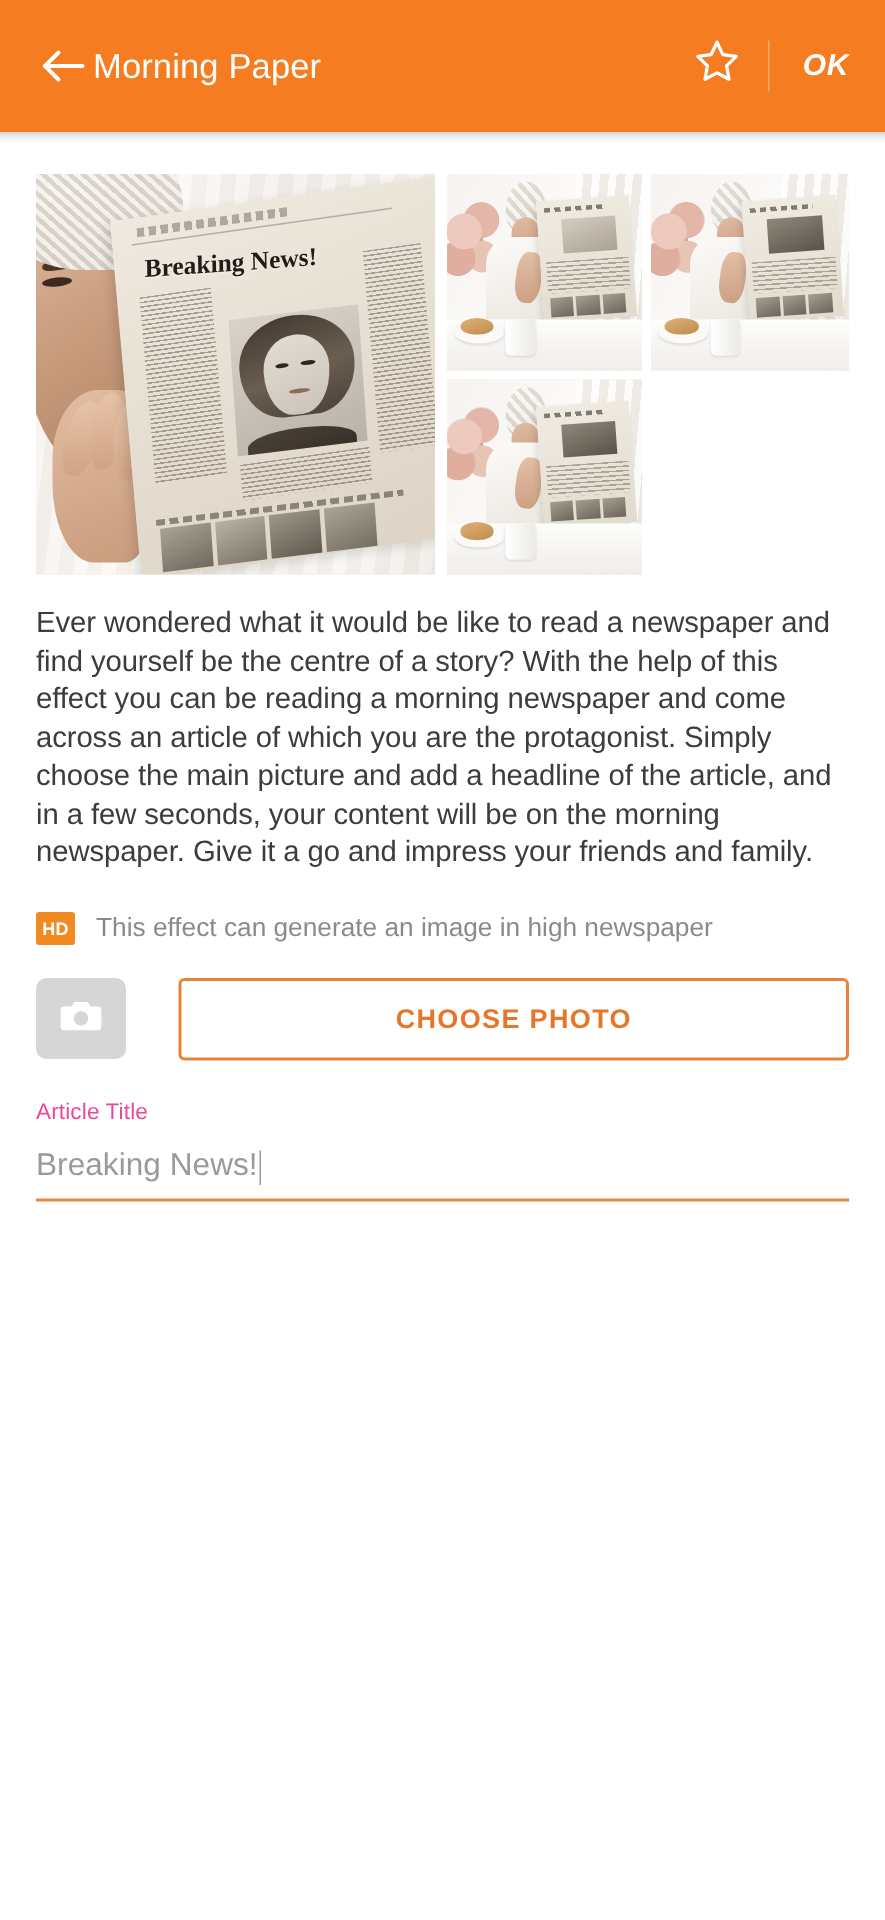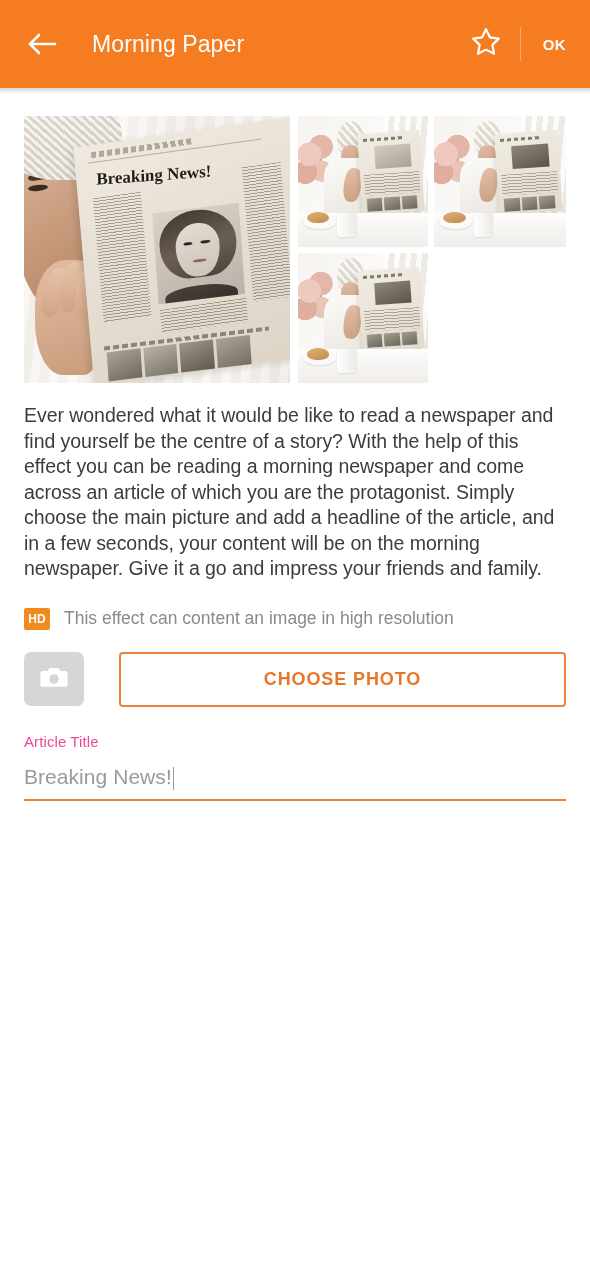--- a/index.html
+++ b/index.html
@@ -32,47 +32,47 @@
     cursor: pointer;
     flex: 0 0 auto;
   }
   .back-btn svg { display: block; }
 
   .appbar-title {
     color: #ffffff;
     font-size: 23px;
     font-weight: 500;
     letter-spacing: 0.1px;
-    margin-left: 30px;
     white-space: nowrap;
   }
 
   .appbar-spacer { flex: 1 1 auto; }
 
   .fav-btn {
     width: 48px; height: 48px;
     display: flex; align-items: center; justify-content: center;
     cursor: pointer;
     flex: 0 0 auto;
   }
   .appbar-divider {
     width: 1px;
     height: 34px;
     background: rgba(255,255,255,0.35);
     margin: 0 16px 0 10px;
     flex: 0 0 auto;
   }
   .ok-btn {
     color: #ffffff;
-    font-size: 15px;
+    font-size: 20px;
     font-weight: 700;
     letter-spacing: 0.4px;
     cursor: pointer;
     padding: 10px 6px;
     flex: 0 0 auto;
+    font-style: italic;
   }
 
   
   .gallery {
     position: relative;
     padding: 18px 0 0 0;
     height: 292px;
   }
   .photo {
     position: absolute;
@@ -596,21 +596,21 @@
       <div class="sb-croissant"></div>
       <div class="sb-cup"></div>
     </div>
   </div>
 </div>
 
 <div class="description">Ever wondered what it would be like to read a newspaper and find yourself be the centre of a story? With the help of this effect you can be reading a morning newspaper and come across an article of which you are the protagonist. Simply choose the main picture and add a headline of the article, and in a few seconds, your content will be on the morning newspaper. Give it a go and impress your friends and family.</div>
 
 <div class="hd-row">
   <div class="hd-badge">HD</div>
-  <div class="hd-text">This effect can content an image in high resolution</div>
+  <div class="hd-text">This effect can generate an image in high newspaper</div>
 </div>
 
 <div class="choose-row">
   <div class="cam-box">
     <span>
       <svg width="30" height="26" viewBox="0 0 30 26" fill="none">
         <path d="M4 7h4.6l2-3h8.8l2 3H26a2.6 2.6 0 0 1 2.6 2.6v10.6A2.6 2.6 0 0 1 26 22.8H4
                  a2.6 2.6 0 0 1-2.6-2.6V9.6A2.6 2.6 0 0 1 4 7z" fill="#ffffff"></path>
         <circle cx="15" cy="15" r="4.8" fill="#d6d6d6"></circle>
       </svg>

